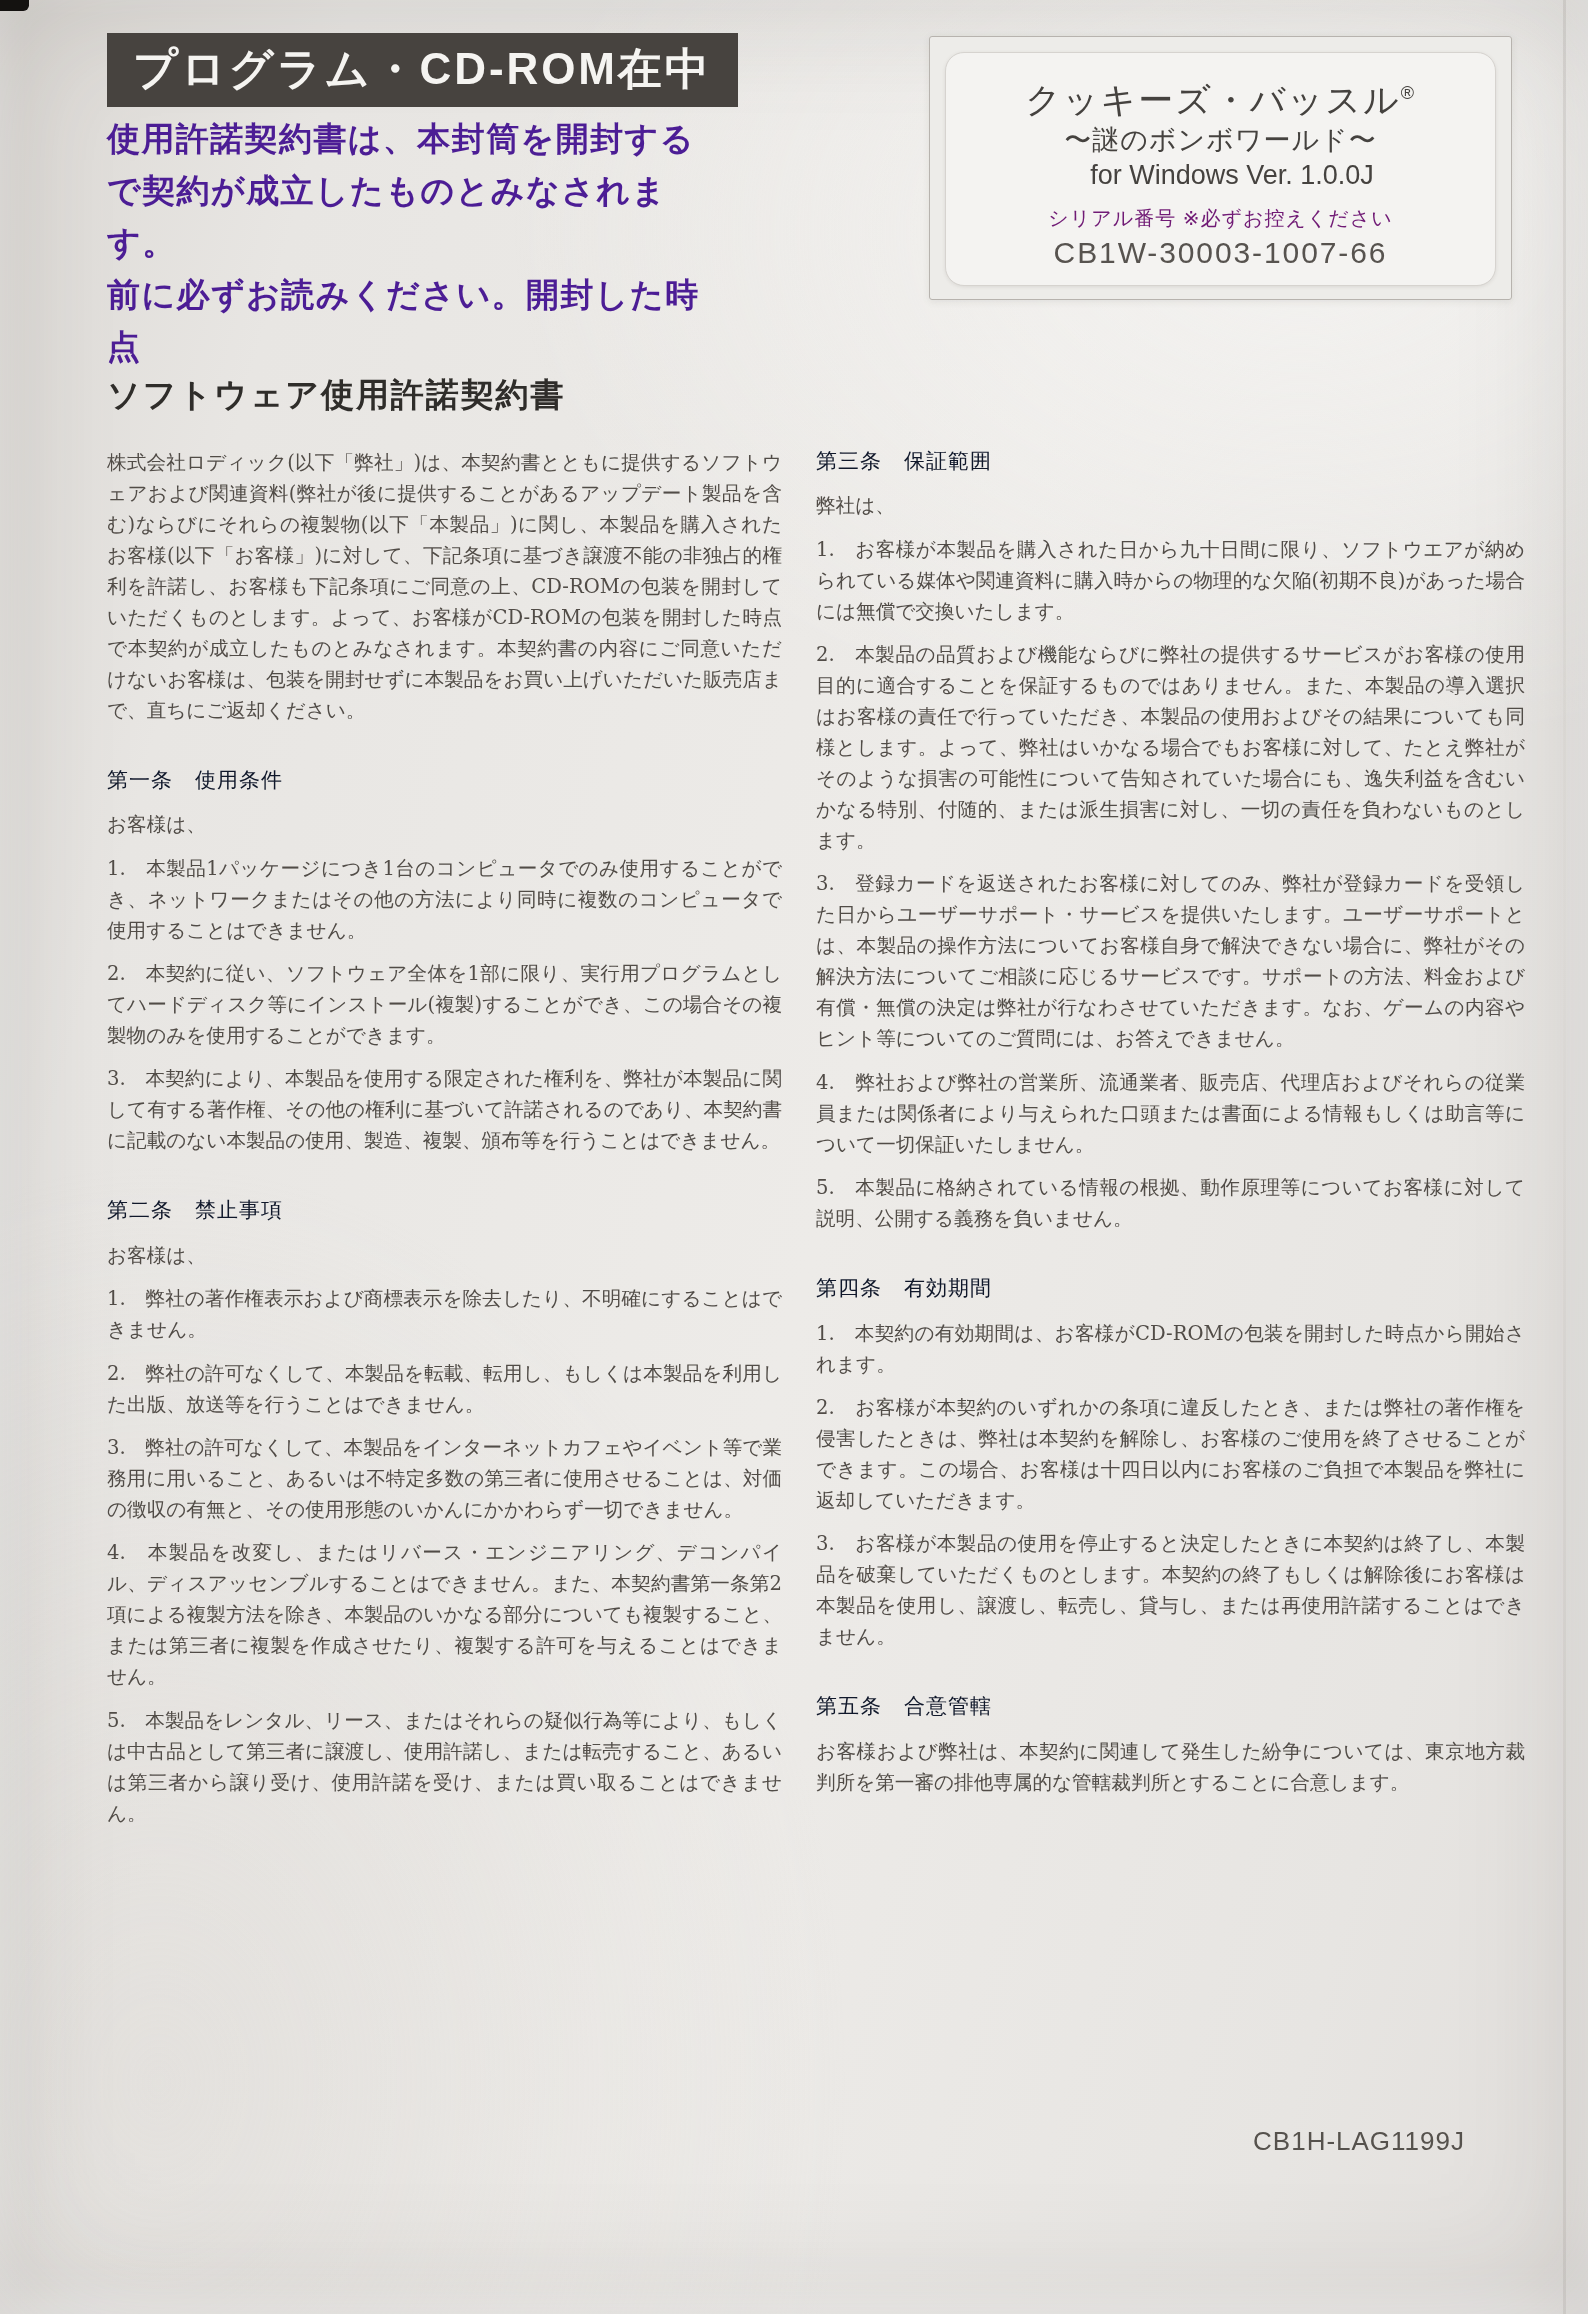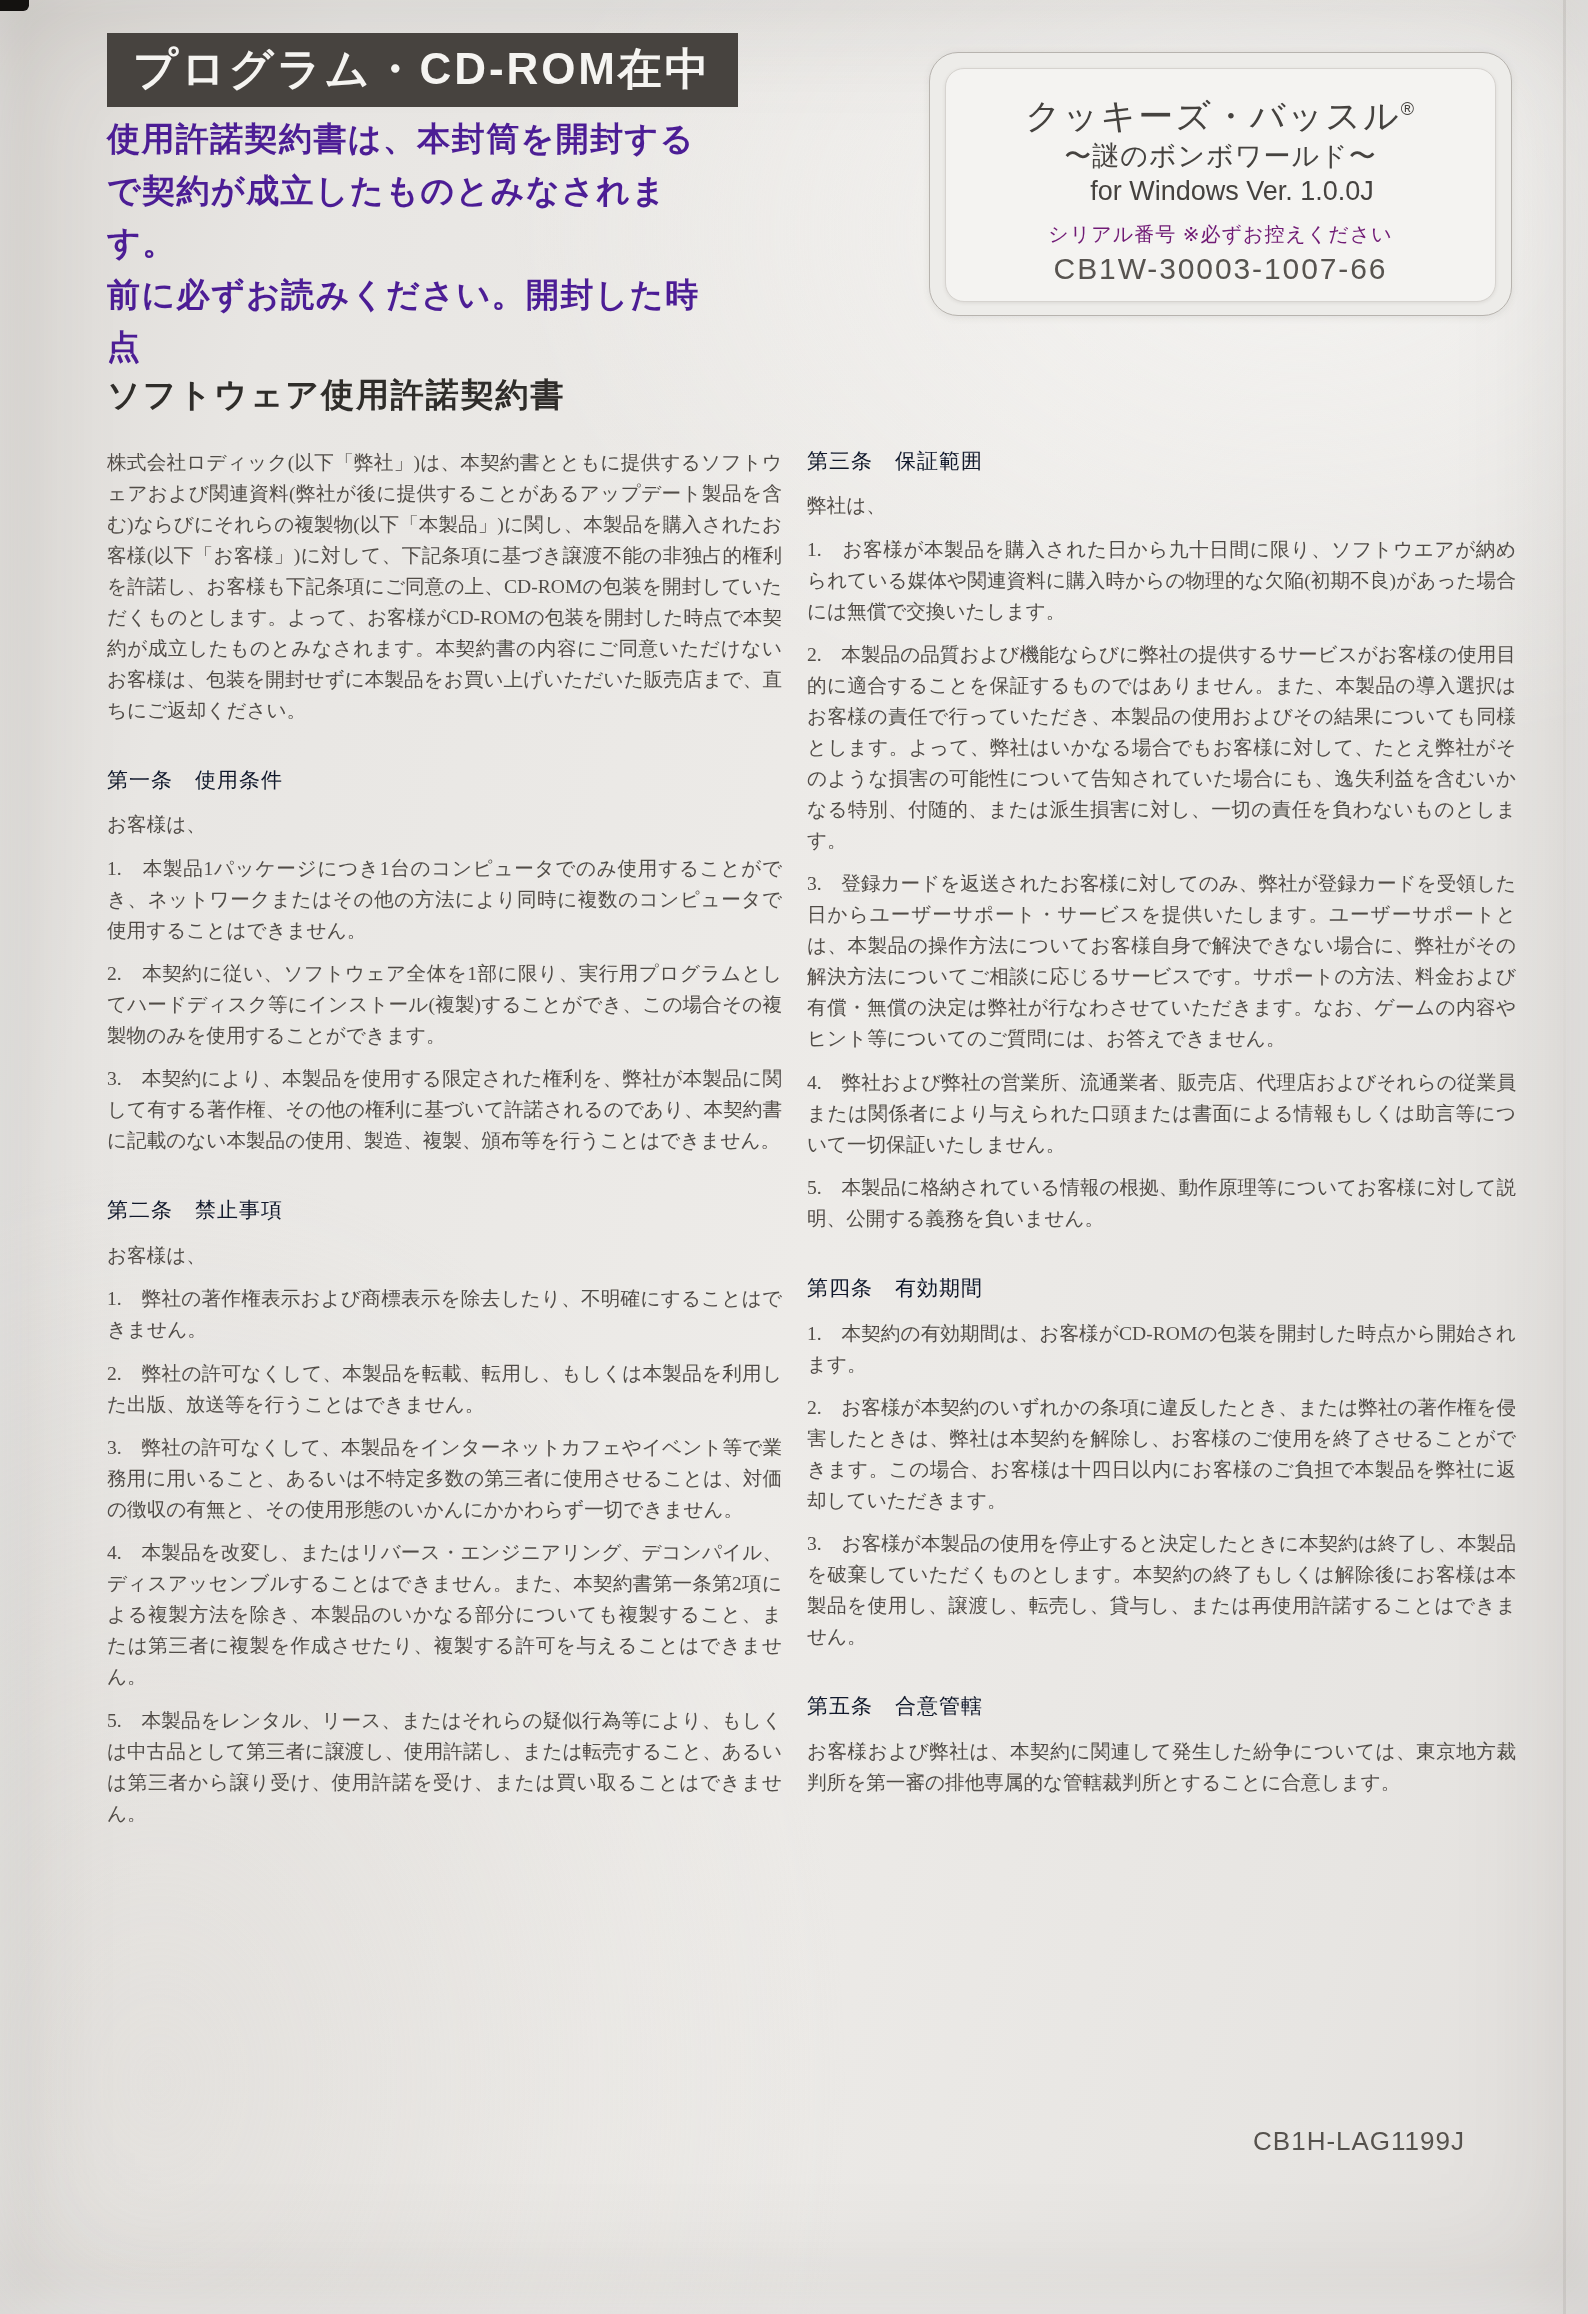--- a/index.html
+++ b/index.html
@@ -22,22 +22,22 @@
     display:inline-block;background:#47433f;color:#f5f4f1;
     font-family:"Liberation Sans","DejaVu Sans",sans-serif;font-weight:bold;
     font-size:44px;line-height:44px;letter-spacing:2.9px;padding:14.3px 26px 16.3px 26px;
   }
   .notice{
     position:absolute;left:107px;top:113px;width:593px;
     font-family:"Liberation Sans","DejaVu Sans",sans-serif;font-weight:bold;
     font-size:33px;line-height:52px;color:#4c1d95;letter-spacing:1.4px;
   }
   .sticker{
-    position:absolute;left:929px;top:52px;width:581px;height:262px;
-    background:#edecе9;background:#edece9;border:1px solid #b7b3ae;border-radius:29px;
+    position:absolute;left:929px;top:36px;width:581px;height:262px;
+    background:#edecе9;background:#edece9;border:1px solid #b7b3ae;border-radius:3px;
     box-shadow:0 1.9px 7.6px rgba(90,84,78,0.10);
   }
   .sticker-inner{
     position:absolute;left:15.3px;top:15.3px;right:15.3px;bottom:13.4px;
     background:#f4f3f1;border:1px solid #d6d3cf;border-radius:19px;
     box-shadow:0 1px 3.8px rgba(90,84,78,0.12);
     text-align:center;color:#45423f;
     font-family:"Liberation Sans","DejaVu Sans",sans-serif;
   }
   .product-name{margin-top:21px;font-size:35px;line-height:38px;letter-spacing:1.9px;}
@@ -46,21 +46,21 @@
   .product-platform{margin-top:4.8px;font-size:27px;line-height:31px;padding-left:23px;}
   .serial-label{margin-top:15.3px;font-size:20px;line-height:23px;letter-spacing:1px;color:#701a75;}
   .serial-number{margin-top:7.6px;font-size:30px;line-height:32.5px;letter-spacing:1.9px;color:#57534f;}
 
   .doc-title{
     position:absolute;left:107px;top:373px;margin:0;
     font-family:"Liberation Sans","DejaVu Sans",sans-serif;
     font-size:33px;font-weight:bold;color:#2f2d2a;letter-spacing:1.9px;
   }
 
-  .columns{position:absolute;left:107px;top:447px;width:1419px;display:flex;gap:25px;font-family:Liberation Serif, serif;}
+  .columns{position:absolute;left:107px;top:447px;width:1419px;display:flex;gap:34px;}
   .col{color:#514c47;}
   .col-left{width:675px;}
   .col-right{width:709px;}
   .body-p{font-size:19.6px;line-height:31px;text-align:justify;margin:0 0 12.4px 0;}
   .article{margin:0;}
   .article-heading{
     font-size:21px;font-weight:normal;color:#0f172a;
     margin:40px 0 15.3px 0;letter-spacing:1px;
   }
   .col-right .article:first-child .article-heading{margin-top:0;}

